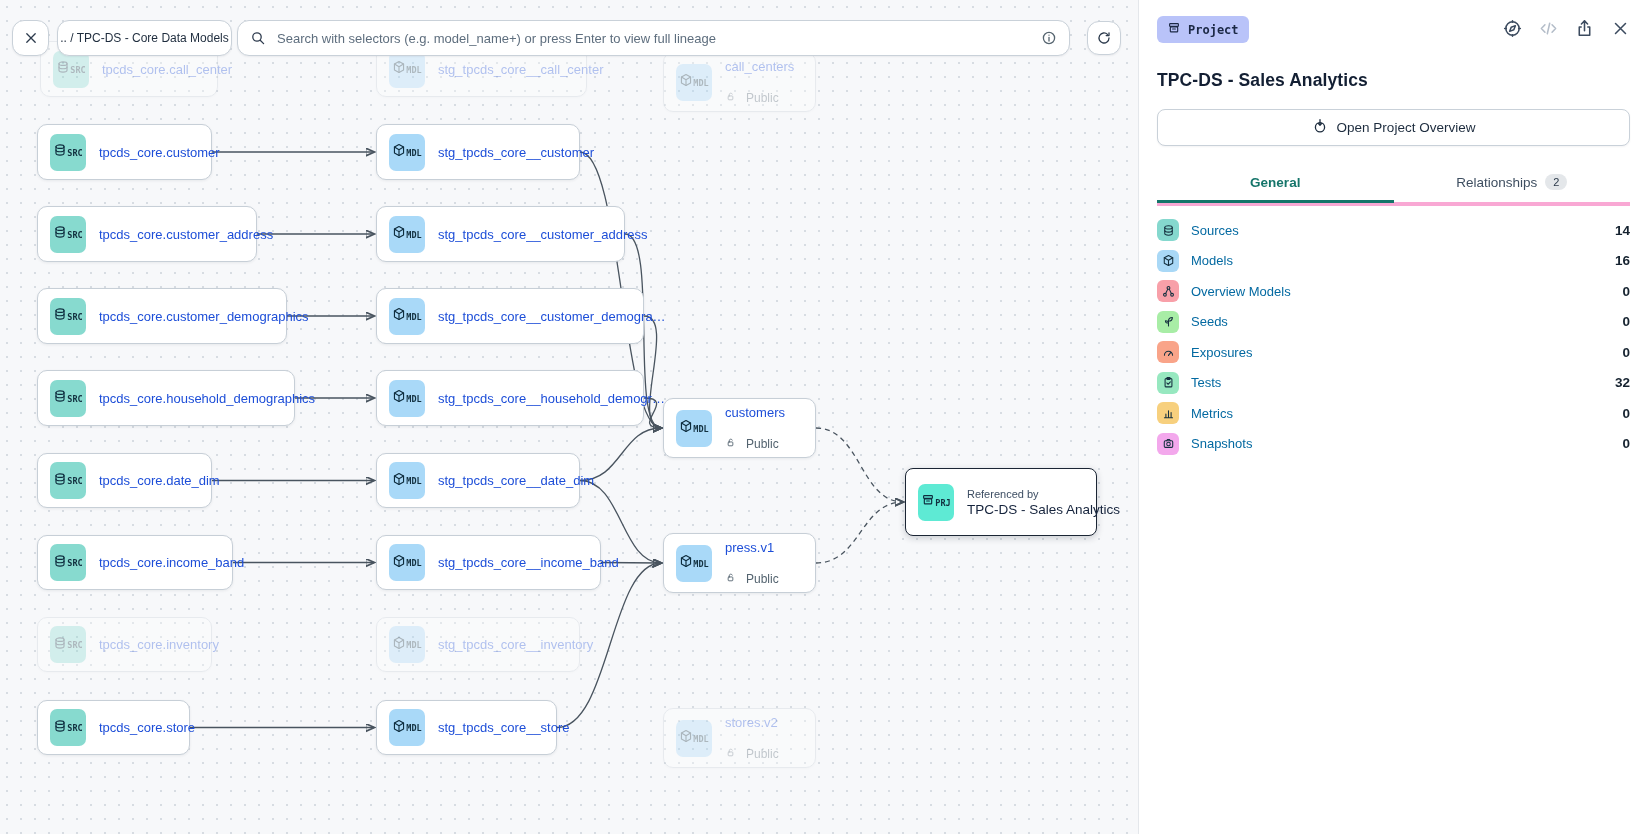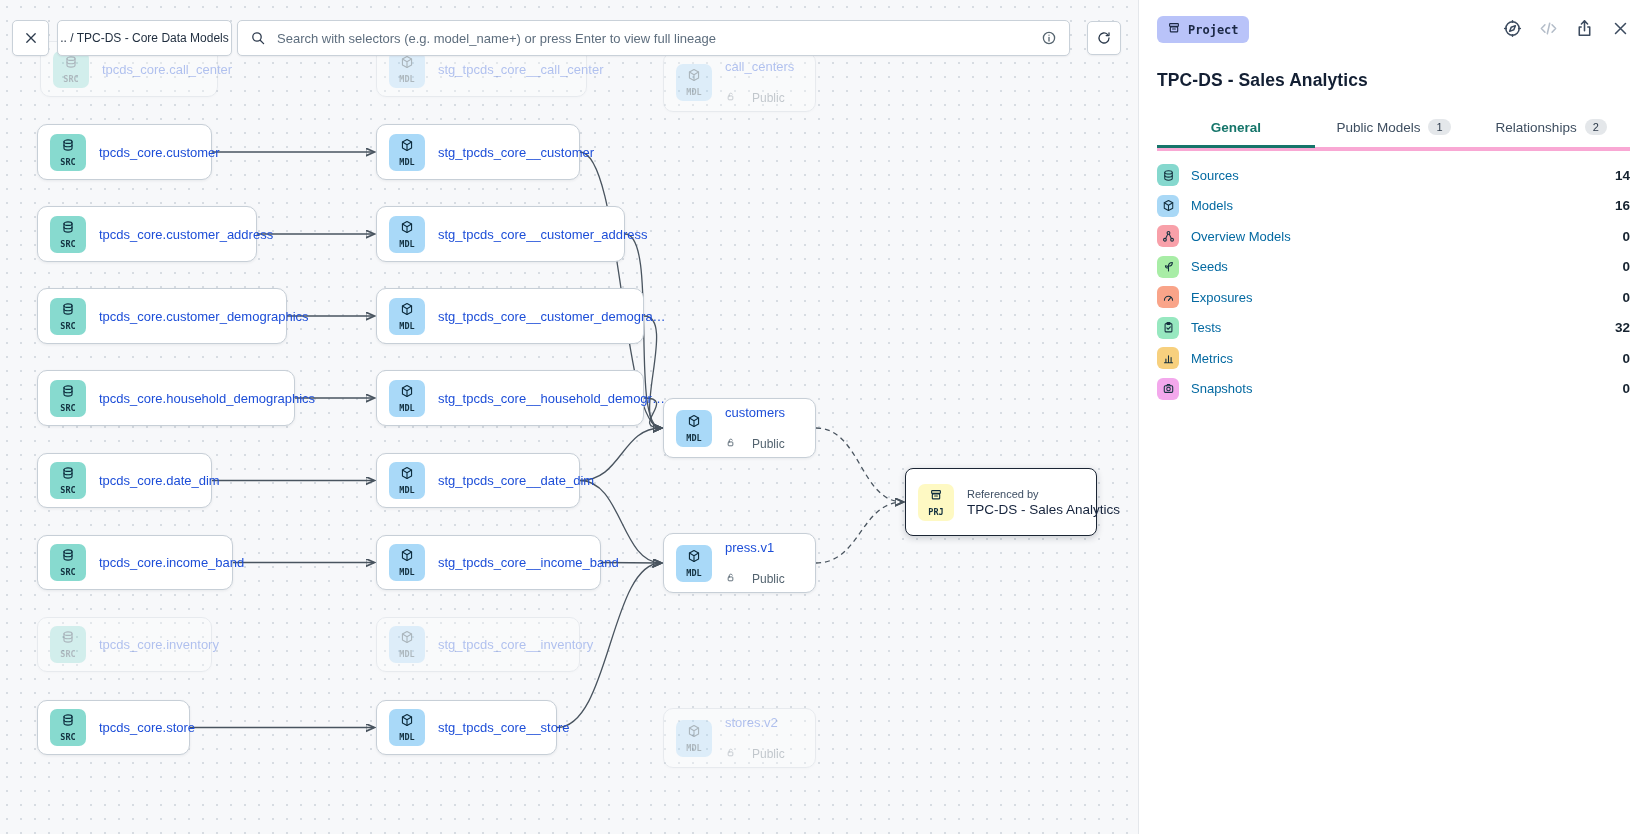--- a/index.html
+++ b/index.html
@@ -11,33 +11,33 @@
     background-image:radial-gradient(#d7dce2 1.1px, transparent 1.3px);background-size:14px 14px;overflow:hidden;}
   .edges{position:absolute;left:0;top:0;z-index:1;}
   .edges path{fill:none;stroke:#49545f;stroke-width:1.3px;}
   .edges path.dashed{stroke-dasharray:5 4;}
 
   .node{position:absolute;z-index:2;background:#fff;border:1px solid #c7cfd7;border-radius:10px;
     box-shadow:0 1px 3px rgba(15,25,40,.07);display:flex;align-items:center;gap:13px;padding:0 12px;
     box-sizing:border-box;cursor:pointer;}
   .node.faded{opacity:.32;}
   .node.selected{border:1.6px solid #1b2534;box-shadow:0 2px 7px rgba(15,25,40,.20);border-radius:8px;}
-  .badge{width:36px;height:37px;border-radius:7px;flex:none;display:flex;flex-direction:column;
+  .badge{width:36px;height:37px;border-radius:7px;flex:none;display:flex;flex-direction:row;
     align-items:center;justify-content:center;color:#0e2d3e;}
   .badge svg{width:14px;height:14px;}
   .btxt{font-family:"DejaVu Sans Mono",monospace;font-size:8.5px;font-weight:bold;color:#12303f;margin-top:1px;}
   .nbody{min-width:0;}
   .l1{font-size:13px;color:#1d4ed8;white-space:nowrap;}
-  .l2{display:flex;align-items:center;gap:16px;font-size:12px;color:#53636f;margin-top:17px;}
+  .l2{display:flex;align-items:center;gap:10px;font-size:12px;color:#53636f;margin-top:17px;}
   .l2 svg{width:11px;height:11px;}
   .lsub{font-size:11px;color:#3d4e63;margin-bottom:2px;}
   .prjname{font-size:13.5px;color:#15233c;white-space:nowrap;}
 
   
-  .tool{position:absolute;z-index:6;background:#fff;border:1px solid #c9d1d9;border-radius:5px;
+  .tool{position:absolute;z-index:6;background:#fff;border:1px solid #c9d1d9;border-radius:12px;
     box-shadow:0 1px 2px rgba(16,24,40,.06);box-sizing:border-box;display:flex;align-items:center;}
   .tb-close{left:12px;top:20px;width:37px;height:36px;justify-content:center;cursor:pointer;color:#2c3a4c;}
   .crumb{left:57px;top:20px;width:175px;height:36px;justify-content:center;font-size:12px;color:#1e2c3d;cursor:pointer;white-space:nowrap;}
   .searchbar{left:237px;top:20px;width:833px;height:36px;gap:9px;padding:0 12px;}
   .searchbar input{border:none;outline:none;flex:1;font-size:13px;color:#2a3848;background:transparent;font-family:inherit;}
   .searchbar input::placeholder{color:#5e6e7e;}
   .searchbar .icon{color:#2e3b4e;}
   .searchbar .info{color:#55646f;cursor:pointer;}
   .tb-refresh{left:1087px;top:21px;width:34px;height:34px;justify-content:center;cursor:pointer;color:#2c3a4c;}
   .tool .icon svg{width:16px;height:16px;display:block;}
@@ -402,21 +402,21 @@
             <div class="l2">
               <span class="icon"><svg viewBox="0 0 16 16">
                   <rect x="4.6" y="7.2" width="6.8" height="5.6" rx="1.2"></rect>
                   <path d="M6.2 7.2V5.4a2.3 2.3 0 0 1 4.4-.9"></path>
                 </svg></span>
               <span>Public</span>
             </div>
           </span>
         </div>
         <div class="node selected" style="left: 905px; top: 468px; width: 192px; height: 68px;">
-          <span class="badge" style="background:#fef9c3">
+          <span class="badge" style="background:#5eead4">
             <span class="icon"><svg viewBox="0 0 16 16">
                 <rect x="3" y="3" width="10" height="3.1" rx="0.8"></rect>
                 <rect x="3.8" y="6.9" width="8.4" height="5.6" rx="0.8"></rect>
                 <path d="M6.4 9.2h3.2"></path>
               </svg></span>
             <span class="btxt">PRJ</span>
           </span>
           <span class="nbody">
             <div class="lsub">Referenced by</div>
             <div class="prjname">TPC-DS - Sales Analytics</div>
@@ -494,28 +494,31 @@
         <button class="icon-btn">
             <span class="icon"><svg viewBox="0 0 16 16">
                 <path d="M3.8 3.8l8.4 8.4M12.2 3.8l-8.4 8.4"></path>
               </svg></span>
           </button>
       </span>
     </div>
 
     <div class="p-title">TPC-DS - Sales Analytics</div>
 
+    <button class="overview-btn">
+      <span class="icon"><svg viewBox="0 0 16 16">
+            <circle cx="8" cy="9.2" r="4.6"></circle>
+            <path d="M8 1.6v5.6M6.2 5.4L8 7.2l1.8-1.8"></path>
+          </svg></span>
+      <span>Open Project Overview</span>
+    </button>
 
     <div class="tabs" id="tabs">
         <button class="tab active">
           <span>General</span>
-        </button>
-        <button class="tab">
-          <span>Public Models</span>
-          <span class="tbadge">1</span>
         </button>
         <button class="tab">
           <span>Relationships</span>
           <span class="tbadge">2</span>
         </button>
       </div>
 
     <div class="res-list" id="resources">
         <div class="res-row">
           <span class="res-icon" style="background:#85d8ce">

